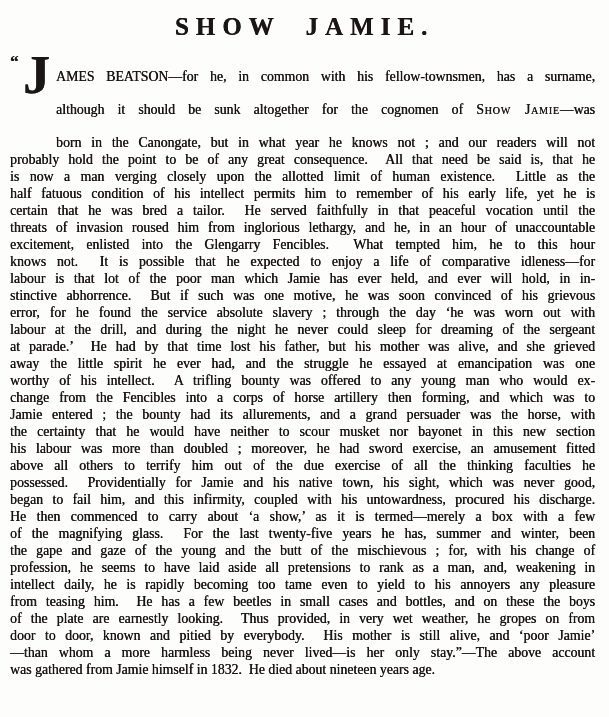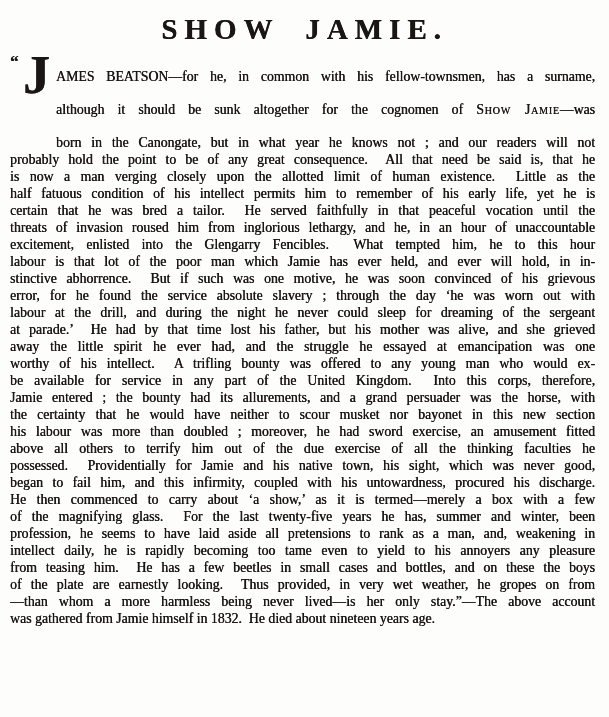--- a/index.html
+++ b/index.html
@@ -13,21 +13,21 @@
     width: 609px; height: 717px;
     background: #fdfdfb;
     color: #1a1613;
     overflow: hidden;
   }
   .title {
     position: absolute;
     top: 13px; left: 0; right: 0;
     margin: 0;
     text-align: center;
-    font-size: 29px;
+    font-size: 25px;
     font-weight: bold;
     letter-spacing: 7px;
     word-spacing: 12px;
     text-shadow: 0.4px 0 0 currentColor;
     white-space: nowrap;
   }
   .bodytext {
     position: absolute;
     left: 10px; right: 14px; top: 52px;
     font-size: 13.8px;
@@ -68,37 +68,40 @@
     <div id="lines">
         <div class="line indent">AMES BEATSON—for he, in common with his fellow-townsmen, has a surname,</div>
         <div class="line indent"><span>although it should be sunk altogether for the cognomen of </span><span class="sc">Show Jamie</span><span>—was</span></div>
         <div class="line indent">born in the Canongate, but in what year he knows not ; and our readers will not</div>
         <div class="line">probably hold the point to be of any great consequence.  All that need be said is, that he</div>
         <div class="line">is now a man verging closely upon the allotted limit of human existence.  Little as the</div>
         <div class="line">half fatuous condition of his intellect permits him to remember of his early life, yet he is</div>
         <div class="line">certain that he was bred a tailor.  He served faithfully in that peaceful vocation until the</div>
         <div class="line">threats of invasion roused him from inglorious lethargy, and he, in an hour of unaccountable</div>
         <div class="line">excitement, enlisted into the Glengarry Fencibles.  What tempted him, he to this hour</div>
+        <div class="line">knows not.  It is possible that he expected to enjoy a life of comparative idleness—for</div>
         <div class="line">labour is that lot of the poor man which Jamie has ever held, and ever will hold, in in-</div>
         <div class="line">stinctive abhorrence.  But if such was one motive, he was soon convinced of his grievous</div>
         <div class="line">error, for he found the service absolute slavery ; through the day ‘he was worn out with</div>
         <div class="line">labour at the drill, and during the night he never could sleep for dreaming of the sergeant</div>
         <div class="line">at parade.’  He had by that time lost his father, but his mother was alive, and she grieved</div>
         <div class="line">away the little spirit he ever had, and the struggle he essayed at emancipation was one</div>
         <div class="line">worthy of his intellect.  A trifling bounty was offered to any young man who would ex-</div>
-        <div class="line">be available for service in any part of the United Kingdom.  Into this corps, therefore,</div>
+        <div class="line">change from the Fencibles into a corps of horse artillery then forming, and which was to</div>
         <div class="line">Jamie entered ; the bounty had its allurements, and a grand persuader was the horse, with</div>
         <div class="line">the certainty that he would have neither to scour musket nor bayonet in this new section</div>
         <div class="line">his labour was more than doubled ; moreover, he had sword exercise, an amusement fitted</div>
         <div class="line">above all others to terrify him out of the due exercise of all the thinking faculties he</div>
         <div class="line">possessed.  Providentially for Jamie and his native town, his sight, which was never good,</div>
         <div class="line">began to fail him, and this infirmity, coupled with his untowardness, procured his discharge.</div>
         <div class="line">He then commenced to carry about ‘a show,’ as it is termed—merely a box with a few</div>
         <div class="line">of the magnifying glass.  For the last twenty-five years he has, summer and winter, been</div>
+        <div class="line">the gape and gaze of the young and the butt of the mischievous ; for, with his change of</div>
         <div class="line">profession, he seems to have laid aside all pretensions to rank as a man, and, weakening in</div>
         <div class="line">intellect daily, he is rapidly becoming too tame even to yield to his annoyers any pleasure</div>
         <div class="line">from teasing him.  He has a few beetles in small cases and bottles, and on these the boys</div>
         <div class="line">of the plate are earnestly looking.  Thus provided, in very wet weather, he gropes on from</div>
+        <div class="line">door to door, known and pitied by everybody.  His mother is still alive, and ‘poor Jamie’</div>
         <div class="line">—than whom a more harmless being never lived—is her only stay.”—The above account</div>
         <div class="line last">was gathered from Jamie himself in 1832.  He died about nineteen years age.</div>
       </div>
   </div>
 </div>
 
 </body></html>

